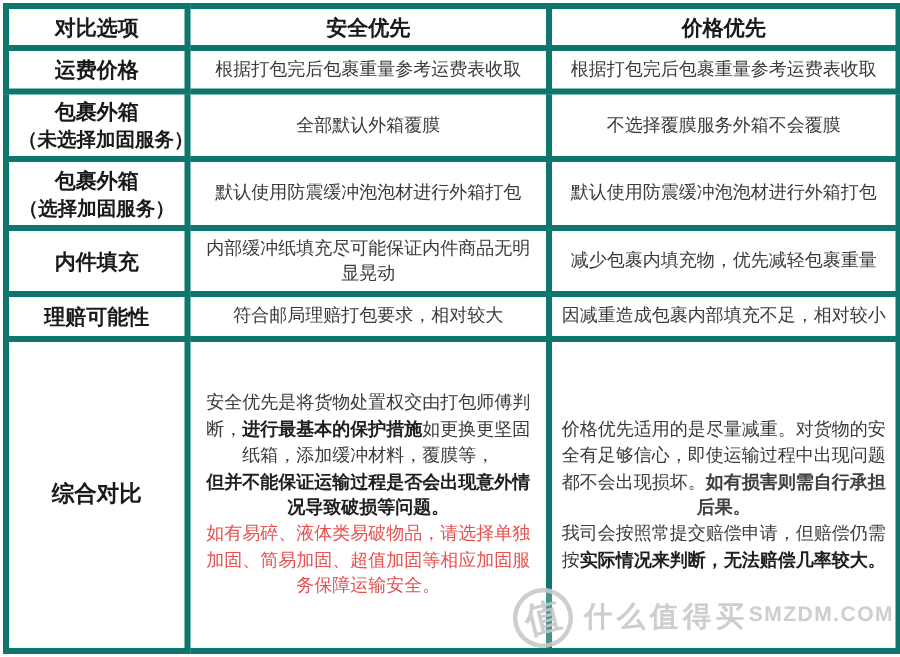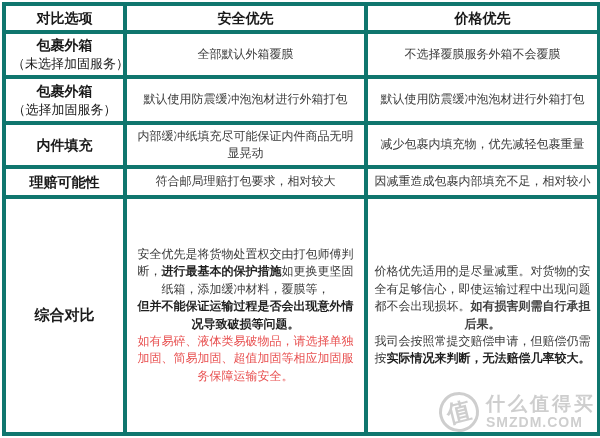--- a/index.html
+++ b/index.html
@@ -37,21 +37,21 @@
   tr.r-1 { height: 45px; }
   tr.r-2 { height: 46px; }
   tr.r-3 { height: 44px; }
   tr.r-4 { height: 31px; }
   tr.r-5 { height: 30px; }
   tr.r-6 { height: 29px; }
   tr.r-summary { height: auto; }
 
   .red-text { color: #ee0000; }
   .header-cell { font-size: 15px; font-weight: 700; color: #ee0000; }
-  .sublabel { font-size: 13px; font-weight: 400; white-space: nowrap; }
+  .sublabel { font-size: 13px; font-weight: 700; white-space: nowrap; }
   .sublabel:empty { display: none; }
 
   .seg-cell {
     text-align: left;
     vertical-align: middle;
     padding: 3px 7px;
     font-size: 11.5px;
     line-height: 19px;
     white-space: pre-wrap;
   }
@@ -72,21 +72,21 @@
   }
   .wm-logo {
     width: 40px; height: 40px;
     border: 3px solid #c9c9c9;
     border-radius: 50%;
     display: flex; align-items: center; justify-content: center;
     font-size: 24px; font-weight: 700;
     transform: rotate(-14deg);
     background: rgba(255,255,255,0.25);
   }
-  .wm-text { display: flex; flex-direction: column; line-height: 1.1; }
+  .wm-text { display: flex; line-height: 1.1; }
   .wm-brand { font-size: 19px; font-weight: 700; letter-spacing: 3px; }
   .wm-site  { font-size: 14px; font-weight: 700; letter-spacing: 1px; }
 </style>
 </head>
 <body>
 
 <div class="page">
 
   <table class="compare">
     <colgroup>
@@ -95,20 +95,28 @@
       <col style="width:233px">
     </colgroup>
 
     <tbody>
         <tr class="r-header">
       <th class="header-cell">对比选项</th>
       <th class="header-cell">安全优先</th>
       <th class="header-cell">价格优先</th>
     </tr>
 
+    <tr class="r-0">
+      <th>
+        <div>运费价格</div>
+
+      </th>
+      <td>根据打包完后包裹重量参考运费表收取</td>
+      <td>根据打包完后包裹重量参考运费表收取</td>
+    </tr>
 
     <tr class="r-1">
       <th>
         <div>包裹外箱</div>
         <div class="sublabel">（未选择加固服务）</div>
       </th>
       <td>全部默认外箱覆膜</td>
       <td>不选择覆膜服务外箱不会覆膜</td>
     </tr>
 

